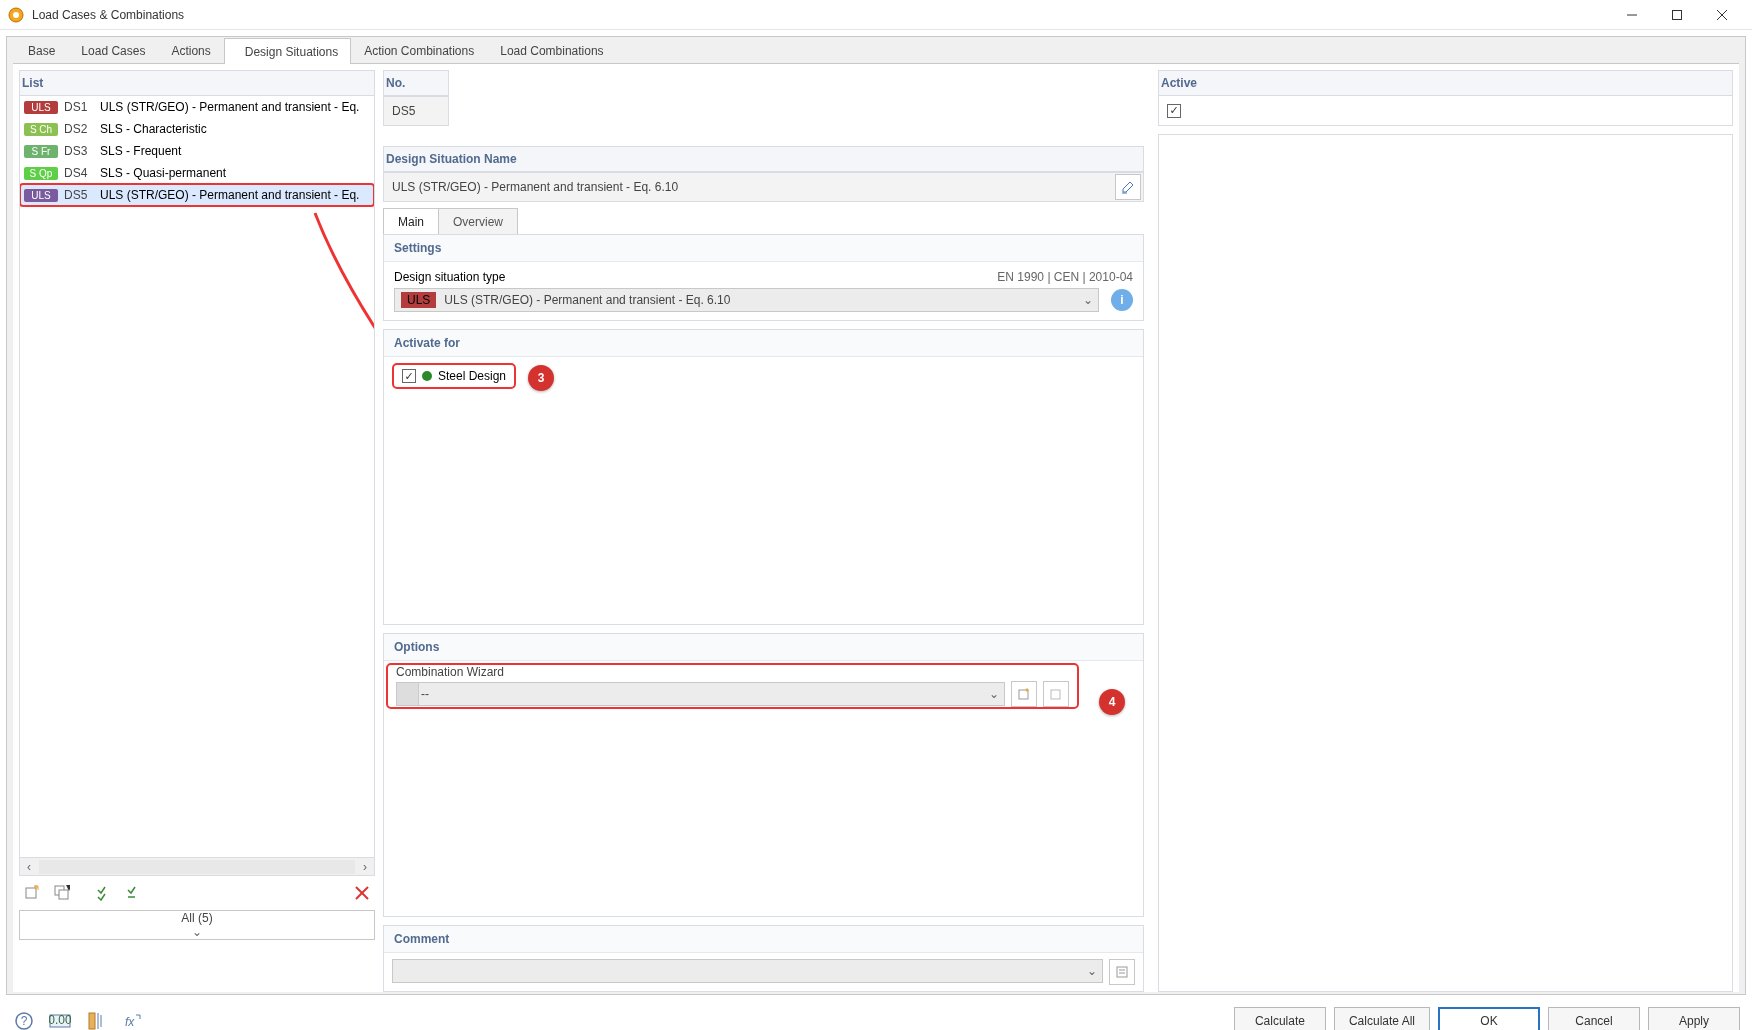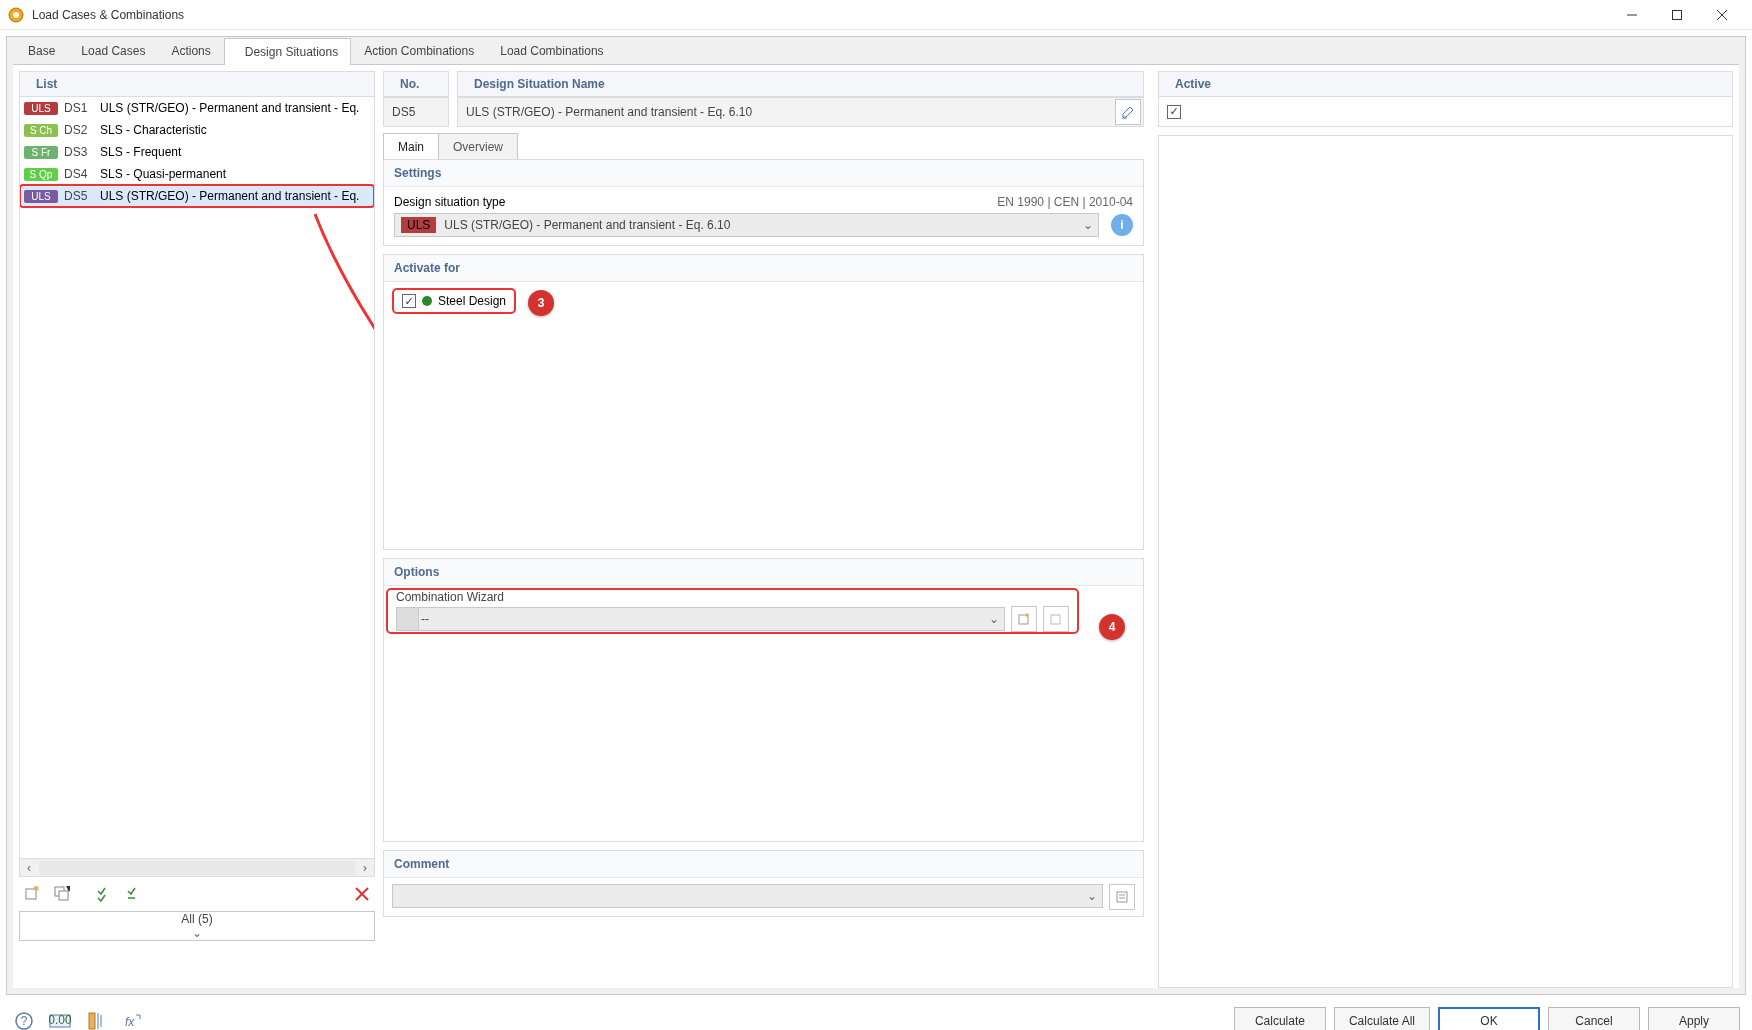--- a/index.html
+++ b/index.html
@@ -20,21 +20,21 @@
 .tab.active { background: #fff; border-color: #c8c8c8; position: relative; top: 1px; padding-left: 20px; }
 
 
 .content { flex: 1; background: #fff; border-top: 1px solid #c8c8c8; margin: 0 6px 6px; display: flex; gap: 8px; padding: 6px 0 0 0;}
 .content > .col { display:flex; flex-direction:column;}
 .leftcol { width: 362px; padding:0 0 0 6px;}
 .midcol { flex:1; padding-right:6px; display:flex; flex-direction:column; gap:8px;}
 .rightcol { width: 581px; padding-right:6px;}
 
 
-.panel-header { background: #f5f6f9; border: 1px solid #d9dce3; color: #516a8f; font-weight: 600; padding: 5px 16px; }
+.panel-header { background: #f5f6f9; border: 1px solid #d9dce3; color: #516a8f; font-weight: 600; padding: 5px 2px; }
 
 
 .list-panel .panel-header{ border-bottom:none;}
 .list-body { border:1px solid #d9dce3; border-top:1px solid #d9dce3; height: 781px; overflow:hidden; background:#fff; position:relative;}
 .list-row { display:flex; align-items:center; height:22px; padding:0 4px; gap:6px; white-space:nowrap; overflow:hidden;}
 .list-row .tag { width:34px; text-align:center; border-radius:2px; font-size:10px; padding:1px 0; color:#fff;}
 .tag-uls { background:#b33d3d; }
 .tag-sch { background:#8cc152; color:#335;}
 .tag-sfr { background:#6db36d; color:#234;}
 .tag-sop { background:#5fcf47; color:#234;}
@@ -50,21 +50,21 @@
 .tb-btn { width:26px; height:26px; border:1px solid transparent; display:flex; align-items:center; justify-content:center; background:#fff; }
 .tb-sep{width:8px;}
 
 
 .filter-dd { display:flex; align-items:center; border:1px solid #c8c8c8; height:30px; background:#fff;flex-direction:column;}
 .filter-dd .color-sw{width:22px;height:100%;background:#e8e8e8;border-right:1px solid #ddd;}
 .filter-dd .txt{flex:1;text-align:center;color:#444;}
 .filter-dd .chev{width:20px;text-align:center;color:#666;}
 
 
-.top-row { display:flex; gap:8px;}
+.top-row { display:flex; gap:20px;flex-direction:column;}
 .no-panel { width:66px;}
 .name-panel { flex:1;}
 .field-box { border:1px solid #d9dce3; background:#f3f3f3; height:30px; display:flex; align-items:center; padding:0 8px; color:#444;}
 .name-panel .field-box{ background:#f3f3f3; padding-right:2px;}
 .edit-icon-btn{ width:26px;height:26px;border:1px solid #c8c8c8;background:#fff;display:flex;align-items:center;justify-content:center;margin-left:4px;}
 
 
 .active-panel .chkline{ border:1px solid #d9dce3; border-top:none; height:30px; display:flex; align-items:center; padding:0 8px;}
 
 

